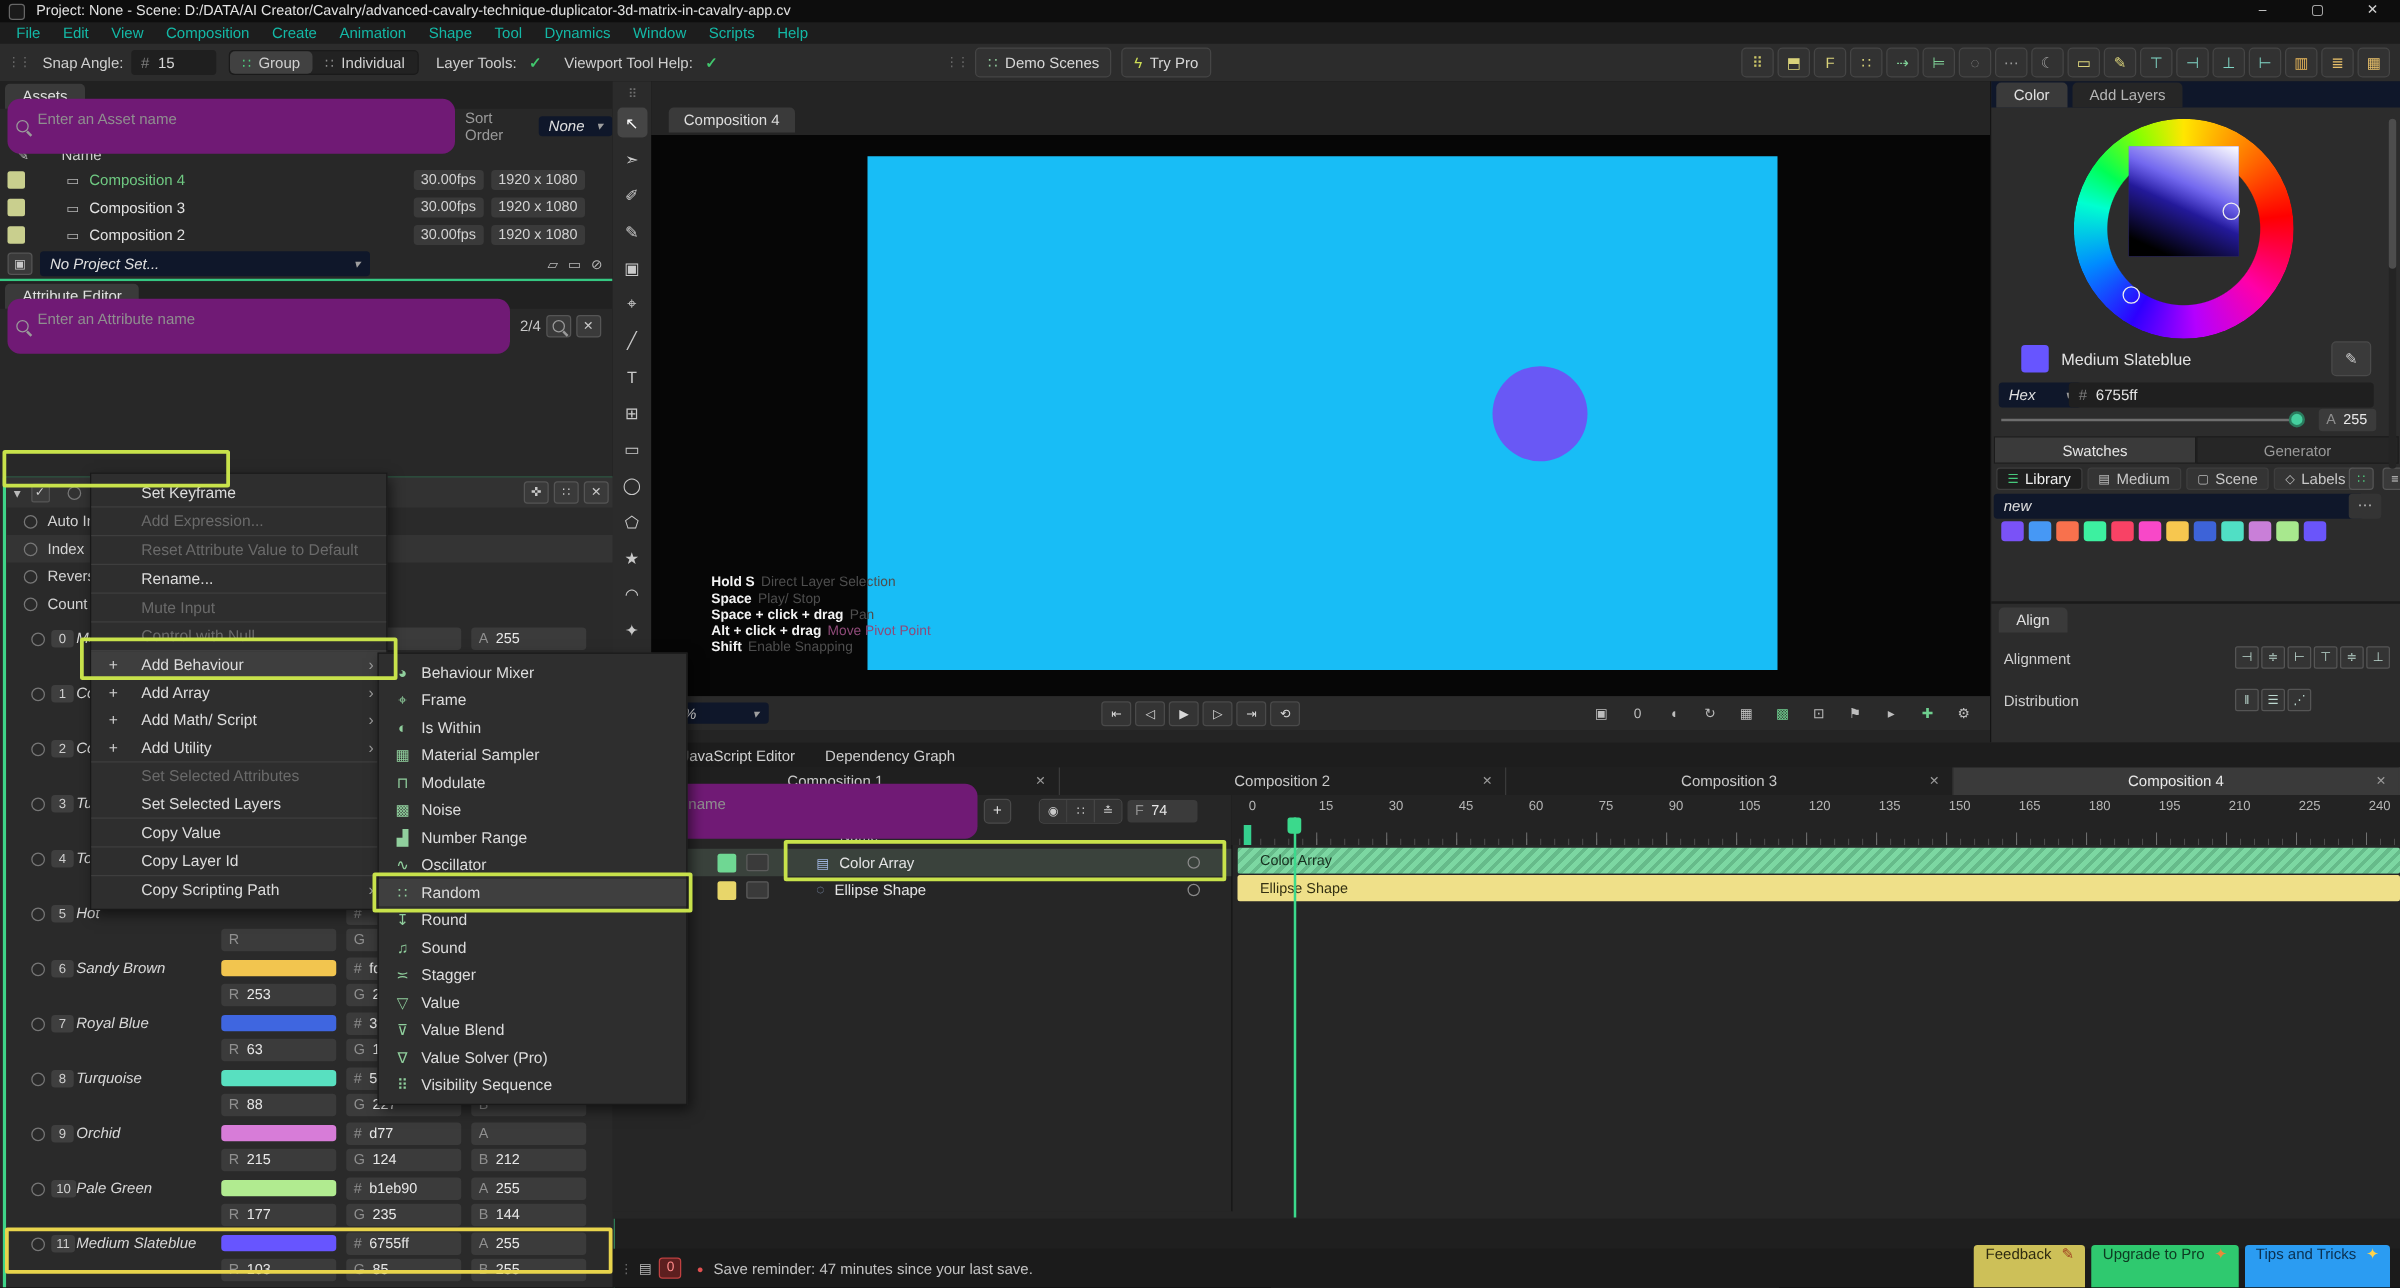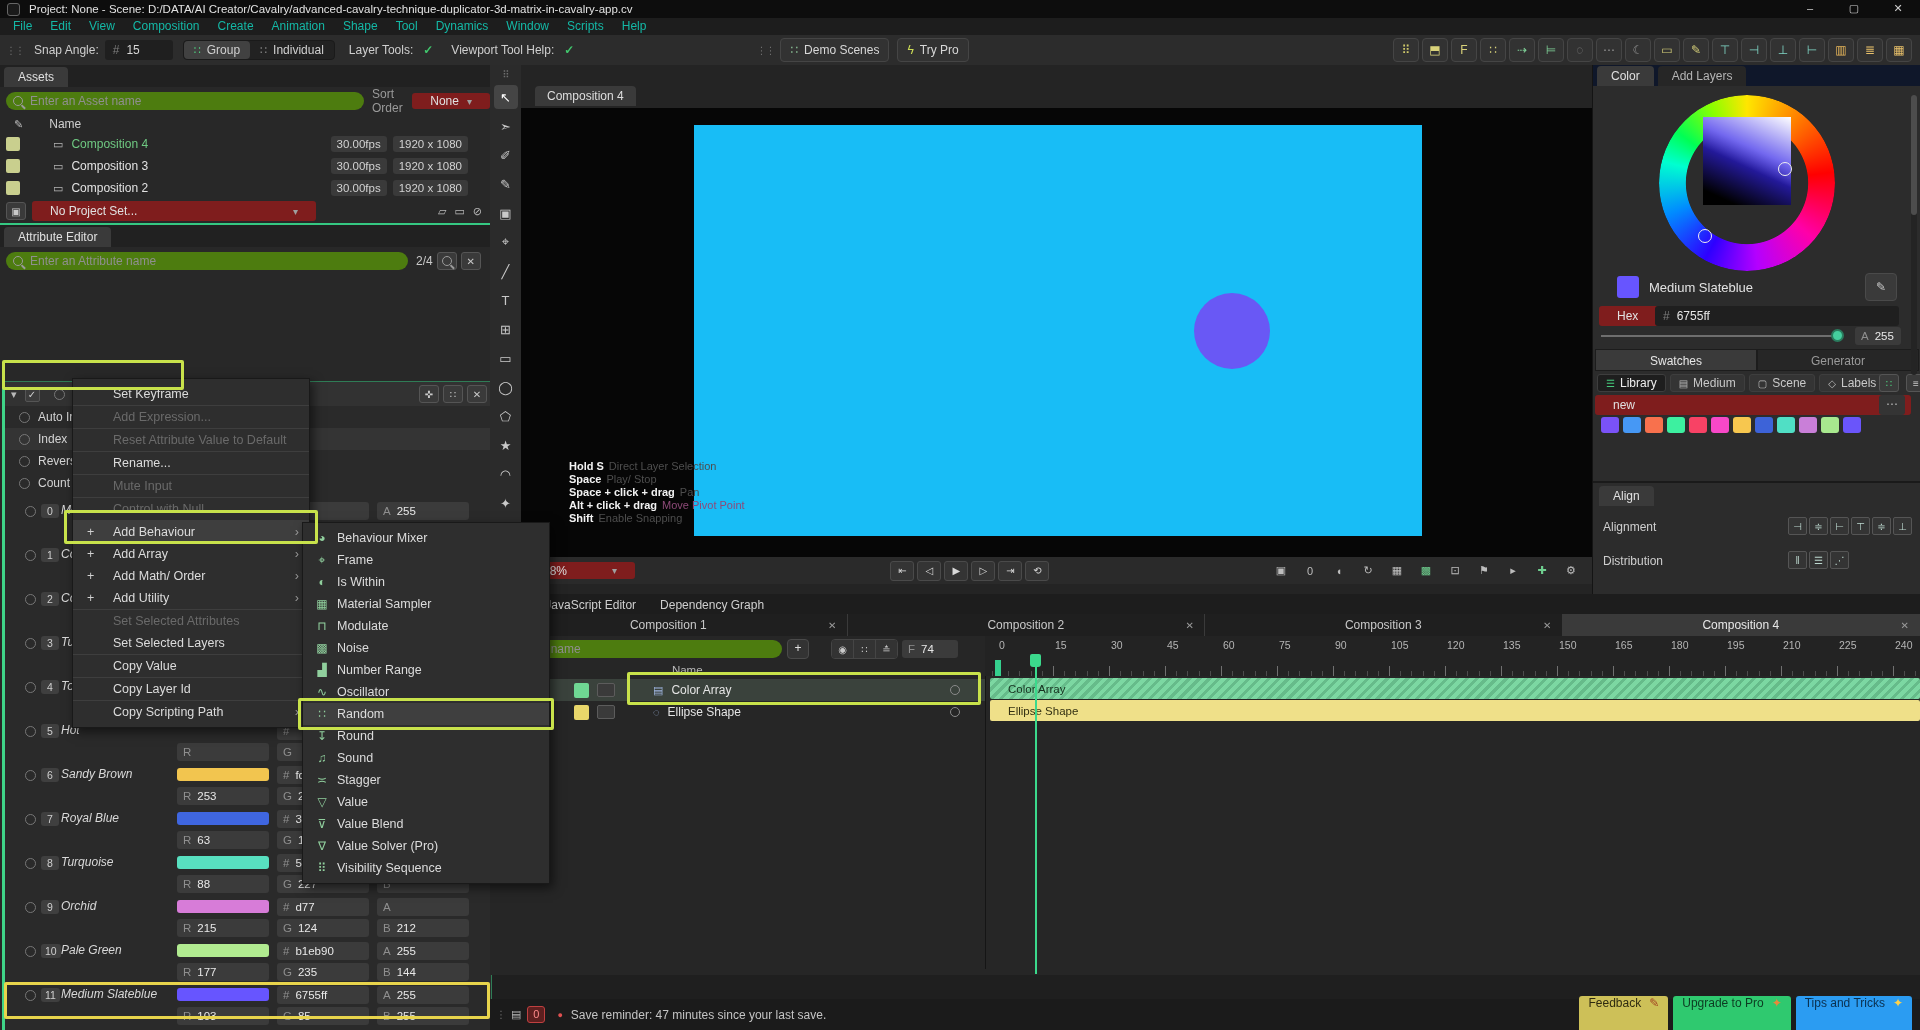--- a/index.html
+++ b/index.html
@@ -28,32 +28,32 @@
   .seg .ic{color:#4fcf7f;font-size:11px;}
   .seg .ic.off{color:#8d8d8d;}
   .check{color:#41c76d;font-weight:bold;margin:0 14px 0 4px;}
   .tb-btn{border:1px solid #454545;background:#323232;border-radius:4px;height:22px;display:flex;align-items:center;padding:0 9px;gap:6px;color:#d8d8d8;}
   .ico-btn{border:1px solid #454545;background:#323232;border-radius:4px;width:24px;height:22px;display:flex;align-items:center;justify-content:center;font-size:12px;margin-left:3px;}
   
   #left-panel{left:0;top:65px;width:490px;height:965px;background:#282828;border-right:1px solid #141414;}
   .tab-strip{height:22px;background:#212121;display:flex;align-items:flex-end;}
   .ptab{background:#3a3a3a;border-radius:4px 4px 0 0;padding:3px 14px;color:#e0e0e0;margin-left:4px;font-size:12px;}
   .search-row{display:flex;align-items:center;height:24px;margin-top:2px;}
-  .search-input{flex:0 0 auto;background:#4d7c0f;border:none;border-radius:10px;height:18px;color:#e6e6e6;padding:0 8px 0 24px;font-family:inherit;font-size:12px;outline:none;}
+  .search-input{flex:0 0 auto;background:#701a75;border:none;border-radius:10px;height:32px;color:#e6e6e6;padding:0 8px 12px 24px;font-family:inherit;font-size:12px;outline:none;}
   .search-input::placeholder{color:#8f8f8f;}
   .lens{position:absolute;width:8px;height:8px;border:1.5px solid #9a9a9a;border-radius:50%;}
   .lens::after{content:"";position:absolute;width:5px;height:1.5px;background:#9a9a9a;right:-4px;bottom:-2px;transform:rotate(45deg);}
   #assets-rows .arow{height:22px;display:flex;align-items:center;}
   .a-swatch{width:14px;height:14px;border-radius:2px;background:#c9cf8e;margin-left:6px;}
   .a-monitor{color:#b5b5b5;margin-left:33px;font-size:11px;}
   .a-name{margin-left:8px;color:#e2e2e2;}
   .arow.active .a-name{color:#6fc982;}
   .chiplet{background:#3a3a3a;border-radius:3px;height:16px;line-height:16px;padding:0 6px;color:#d2d2d2;font-size:11.5px;}
   #no-file-path{background:#303030;height:20px;line-height:20px;color:#8f8f8f;padding-left:8px;margin-top:3px;}
-  .select{background:#7f1d1d;border-radius:3px;height:20px;display:flex;align-items:center;justify-content:space-between;padding:0 18px;color:#e0e0e0;}
+  .select{background:#0f172a;border-radius:3px;height:20px;display:flex;align-items:center;justify-content:space-between;padding:0 8px;color:#e0e0e0;font-style:italic;}
   .caret{color:#9f9f9f;font-size:10px;margin-left:8px;}
   .divider-green{height:2px;background:#35c882;}
   
   .attr-row{height:22px;display:flex;align-items:center;color:#d3d3d3;}
   .radio{width:9px;height:9px;border:1px solid #777;border-radius:50%;margin:0 8px 0 14px;flex:none;}
   .checkbox{width:15px;height:15px;background:#3c3c3c;border:1px solid #555;border-radius:2px;}
   .ca-panel{position:absolute;left:2px;top:316px;width:486px;height:666px;border:1px solid #2f7c56;border-left:3px solid #3fd488;border-radius:2px;background:#2a2a2a;}
   .sec-head{height:24px;display:flex;align-items:center;background:#323232;}
   .sec-title{font-weight:bold;color:#ececec;font-size:12.5px;margin-left:8px;}
   .hd-ic{color:#b9b9b9;margin-left:8px;font-size:11px;}
@@ -1058,21 +1058,21 @@
       </div>
 
       <div class="mi">
         <span class="plus">+</span>
         <span>Add Array</span>
         <span class="chev">›</span>
       </div>
 
       <div class="mi">
         <span class="plus">+</span>
-        <span>Add Math/ Order</span>
+        <span>Add Math/ Script</span>
         <span class="chev">›</span>
       </div>
 
       <div class="mi sep">
         <span class="plus">+</span>
         <span>Add Utility</span>
         <span class="chev">›</span>
       </div>
 
       <div class="mi disabled">

